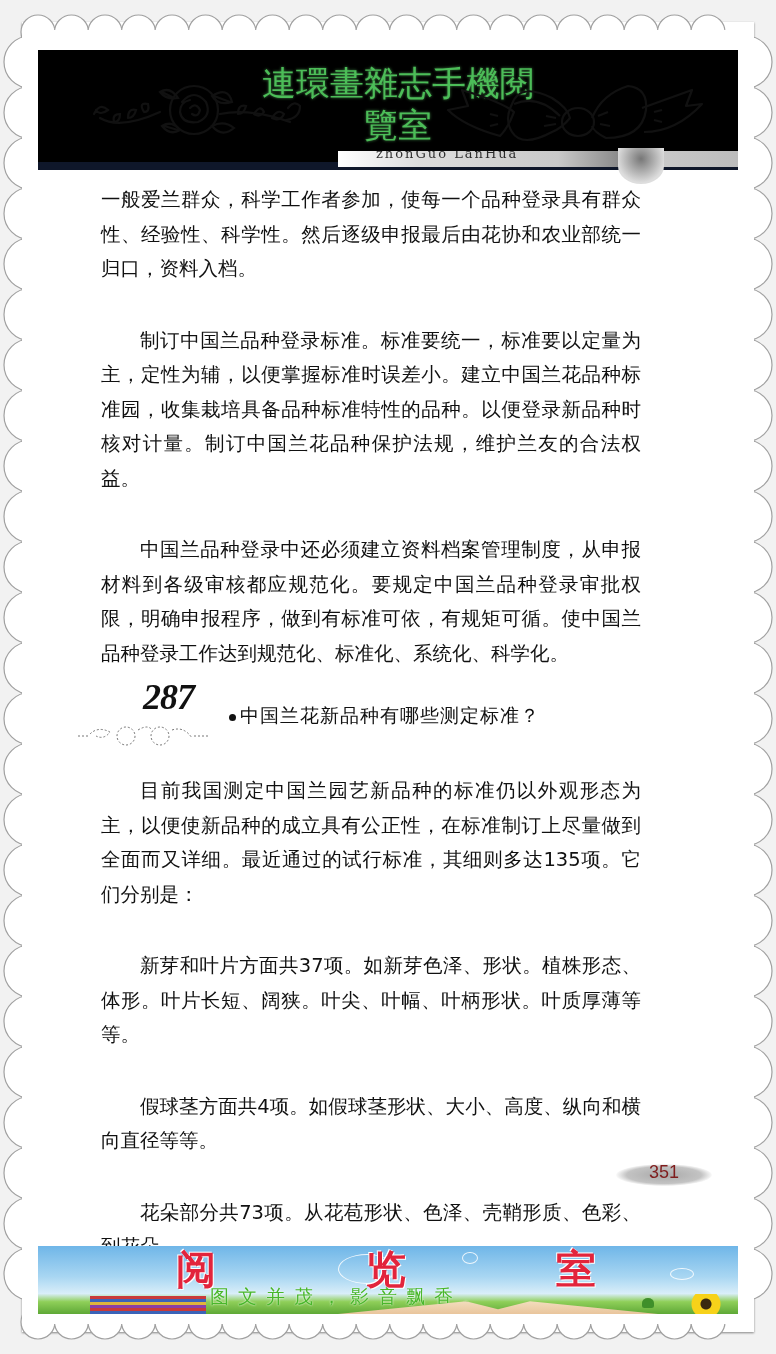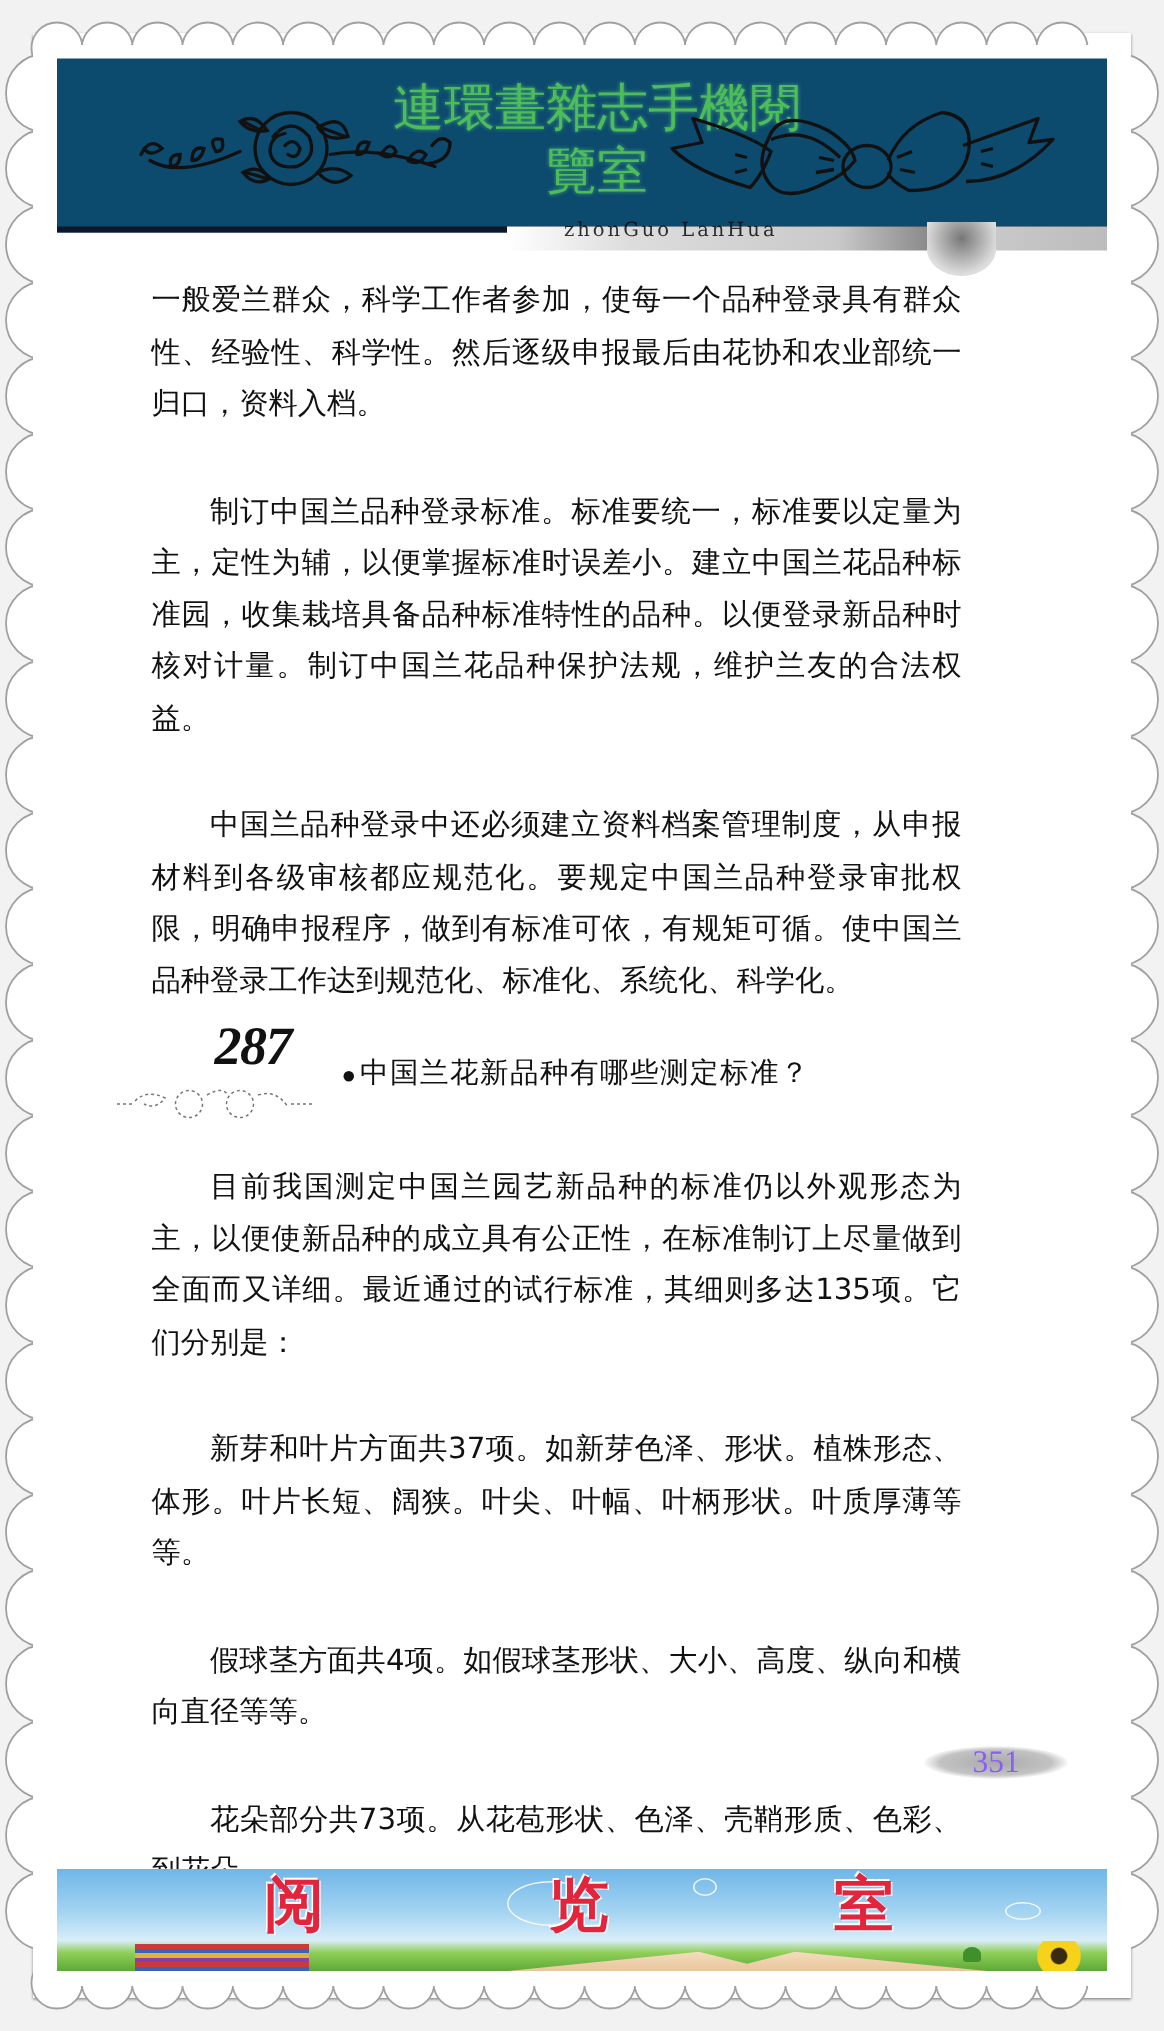--- a/index.html
+++ b/index.html
@@ -12,22 +12,22 @@
     position:absolute; left:22px; top:22px; width:732px; height:1310px;
     background:#fff;
     filter: drop-shadow(0 1px 1px rgba(0,0,0,0.45));
   }
   .frame-svg { position:absolute; left:0; top:0; }
   .inner {
     position:absolute; left:38px; top:38px; width:700px; height:1276px; background:#fff;
   }
   
   .header {
-    position:absolute; left:0; top:1px; width:700px; height:112px; background:#0c4a6e;
-    border-bottom:4px solid #0f172a;
+    position:absolute; left:0; top:12px; width:700px; height:112px; background:#000000;
+    border-bottom:8px solid #0f172a;
   }
   .header-title {
     position:absolute; left:150px; top:12px; width:420px; text-align:center;
     color:#4cbd58; font-family:"DejaVu Sans","Liberation Sans",sans-serif;
     font-size:34px; line-height:42px; letter-spacing:0px;
     text-shadow:0 0 3px rgba(110,230,120,0.6);
   }
   .header-title .l2 { display:block; }
   .rose { position:absolute; left:52px; top:24px; }
   .bow { position:absolute; left:404px; top:26px; }
@@ -69,21 +69,21 @@
   
   .page-num-wrap {
     position:absolute; left:616px; top:1160px; width:96px; height:30px;
   }
   .page-num-bg {
     position:absolute; left:0; top:4px; width:96px; height:22px; border-radius:50%;
     background:radial-gradient(ellipse at center,#a9a9a9 0%,#c3c3c3 55%,rgba(220,220,220,0) 72%);
   }
   .page-num {
     position:absolute; left:0; top:2px; width:96px; text-align:center;
-    font-family:Liberation Serif, serif; font-size:21px; color:#8b5cf6;
+    font-family:Liberation Sans, sans-serif; font-size:18px; color:#7f1d1d;
   }
   
   .banner {
     position:absolute; left:38px; top:1246px; width:700px; height:68px; overflow:hidden;
     background:linear-gradient(180deg,#6fb6e8 0%,#a8d6f2 45%,#d9eef9 70%,#8fcf59 82%,#5ea836 100%);
   }
   .banner-title {
     position:absolute; left:138px; top:-4px; width:420px; display:flex; justify-content:space-between;
     font-family:"DejaVu Sans","Liberation Sans",sans-serif; font-weight:bold; font-size:40px;
     color:#e2243c; text-shadow:1px 1px 0 #fff, -1px -1px 0 #fff; letter-spacing:0;
@@ -306,17 +306,18 @@
 
 <div class="banner">
   <div class="bubble" style="left:300px;top:8px;width:56px;height:28px;"></div>
   <div class="bubble" style="left:424px;top:6px;width:14px;height:10px;"></div>
   <div class="bubble" style="left:632px;top:22px;width:22px;height:10px;"></div>
   <div class="banner-title">
     <span>阅</span>
     <span>览</span>
     <span>室</span>
   </div>
+  <div class="banner-sub">图文并茂，影音飘香。</div>
   <div class="books-stack"></div>
   <div class="book"></div>
   <div class="tree"></div>
   <div class="flower"></div>
 </div>
 
 </body></html>

